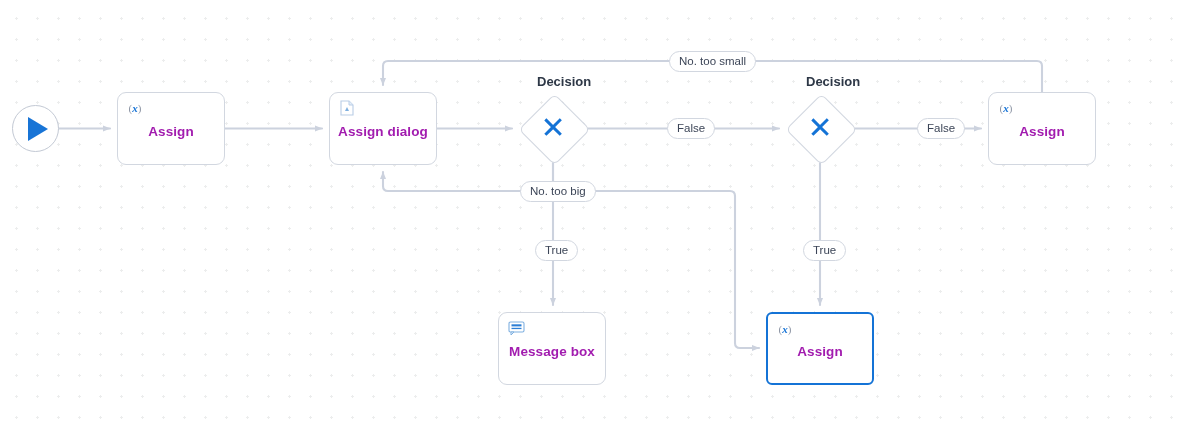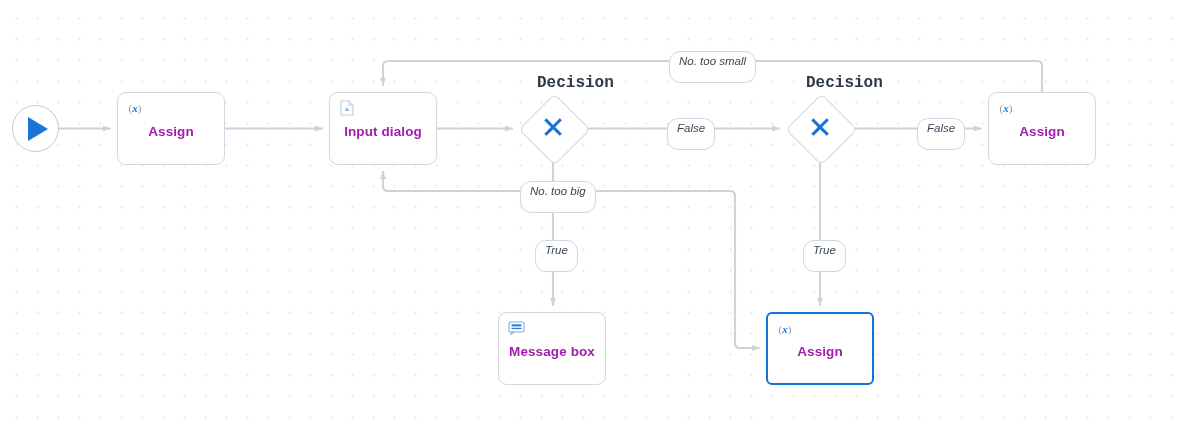--- a/index.html
+++ b/index.html
@@ -118,40 +118,38 @@
     align-items: center;
     justify-content: center;
     color: #1473d6;
     font-size: 30px;
     font-weight: 700;
     line-height: 1;
     font-family: "DejaVu Sans", sans-serif;
   }
   .node-title {
     position: absolute;
-    font-size: 16px;
+    font-size: 13px;
     color: #2d3746;
     font-weight: 600;
     white-space: nowrap;
-    font-family: Liberation Mono, monospace;
   }
   
   .edge-label {
     position: absolute;
     background: #ffffff;
     border: 1.1px solid #d2d7e0;
     border-radius: 11px;
-    height: 32px;
+    height: 21px;
     line-height: 18px;
     padding: 0 9px;
     font-size: 11.5px;
     color: #3c4557;
     white-space: nowrap;
     box-sizing: border-box;
-    font-style: italic;
   }
   .doc-icon svg, .msg-icon svg { display: block; }
 </style>
 </head>
 <body>
 
 <div id="canvas">
 
   <svg id="edges" viewBox="0 0 1180 430" xmlns="http://www.w3.org/2000/svg">
     <defs>
@@ -195,21 +193,21 @@
   </div>
 
   <div class="node box" style="left:329px; top:92px;">
     <div class="node-icon doc-icon">
       <svg width="14" height="16" viewBox="0 0 14 16">
         <path d="M1,1 L9,1 L13,5 L13,15 L1,15 Z" fill="#ffffff" stroke="#b9cde6" stroke-width="1.1"></path>
         <path d="M9,1 L9,5 L13,5" fill="#e4eef9" stroke="#b9cde6" stroke-width="1"></path>
         <path d="M5,11 L7,7 L9,11 Z" fill="#7fb0e0"></path>
       </svg>
     </div>
-    <div class="box-label">Input dialog</div>
+    <div class="box-label">Assign dialog</div>
   </div>
 
   <div class="node-title" style="left:537px; top:74px;">Decision</div>
   <div class="node diamond-wrap" style="left:518px; top:93px;">
     <div class="diamond"></div>
     <div class="x-mark">✕</div>
   </div>
 
   <div class="node-title" style="left:806px; top:74px;">Decision</div>
   <div class="node diamond-wrap" style="left:785px; top:93px;">

